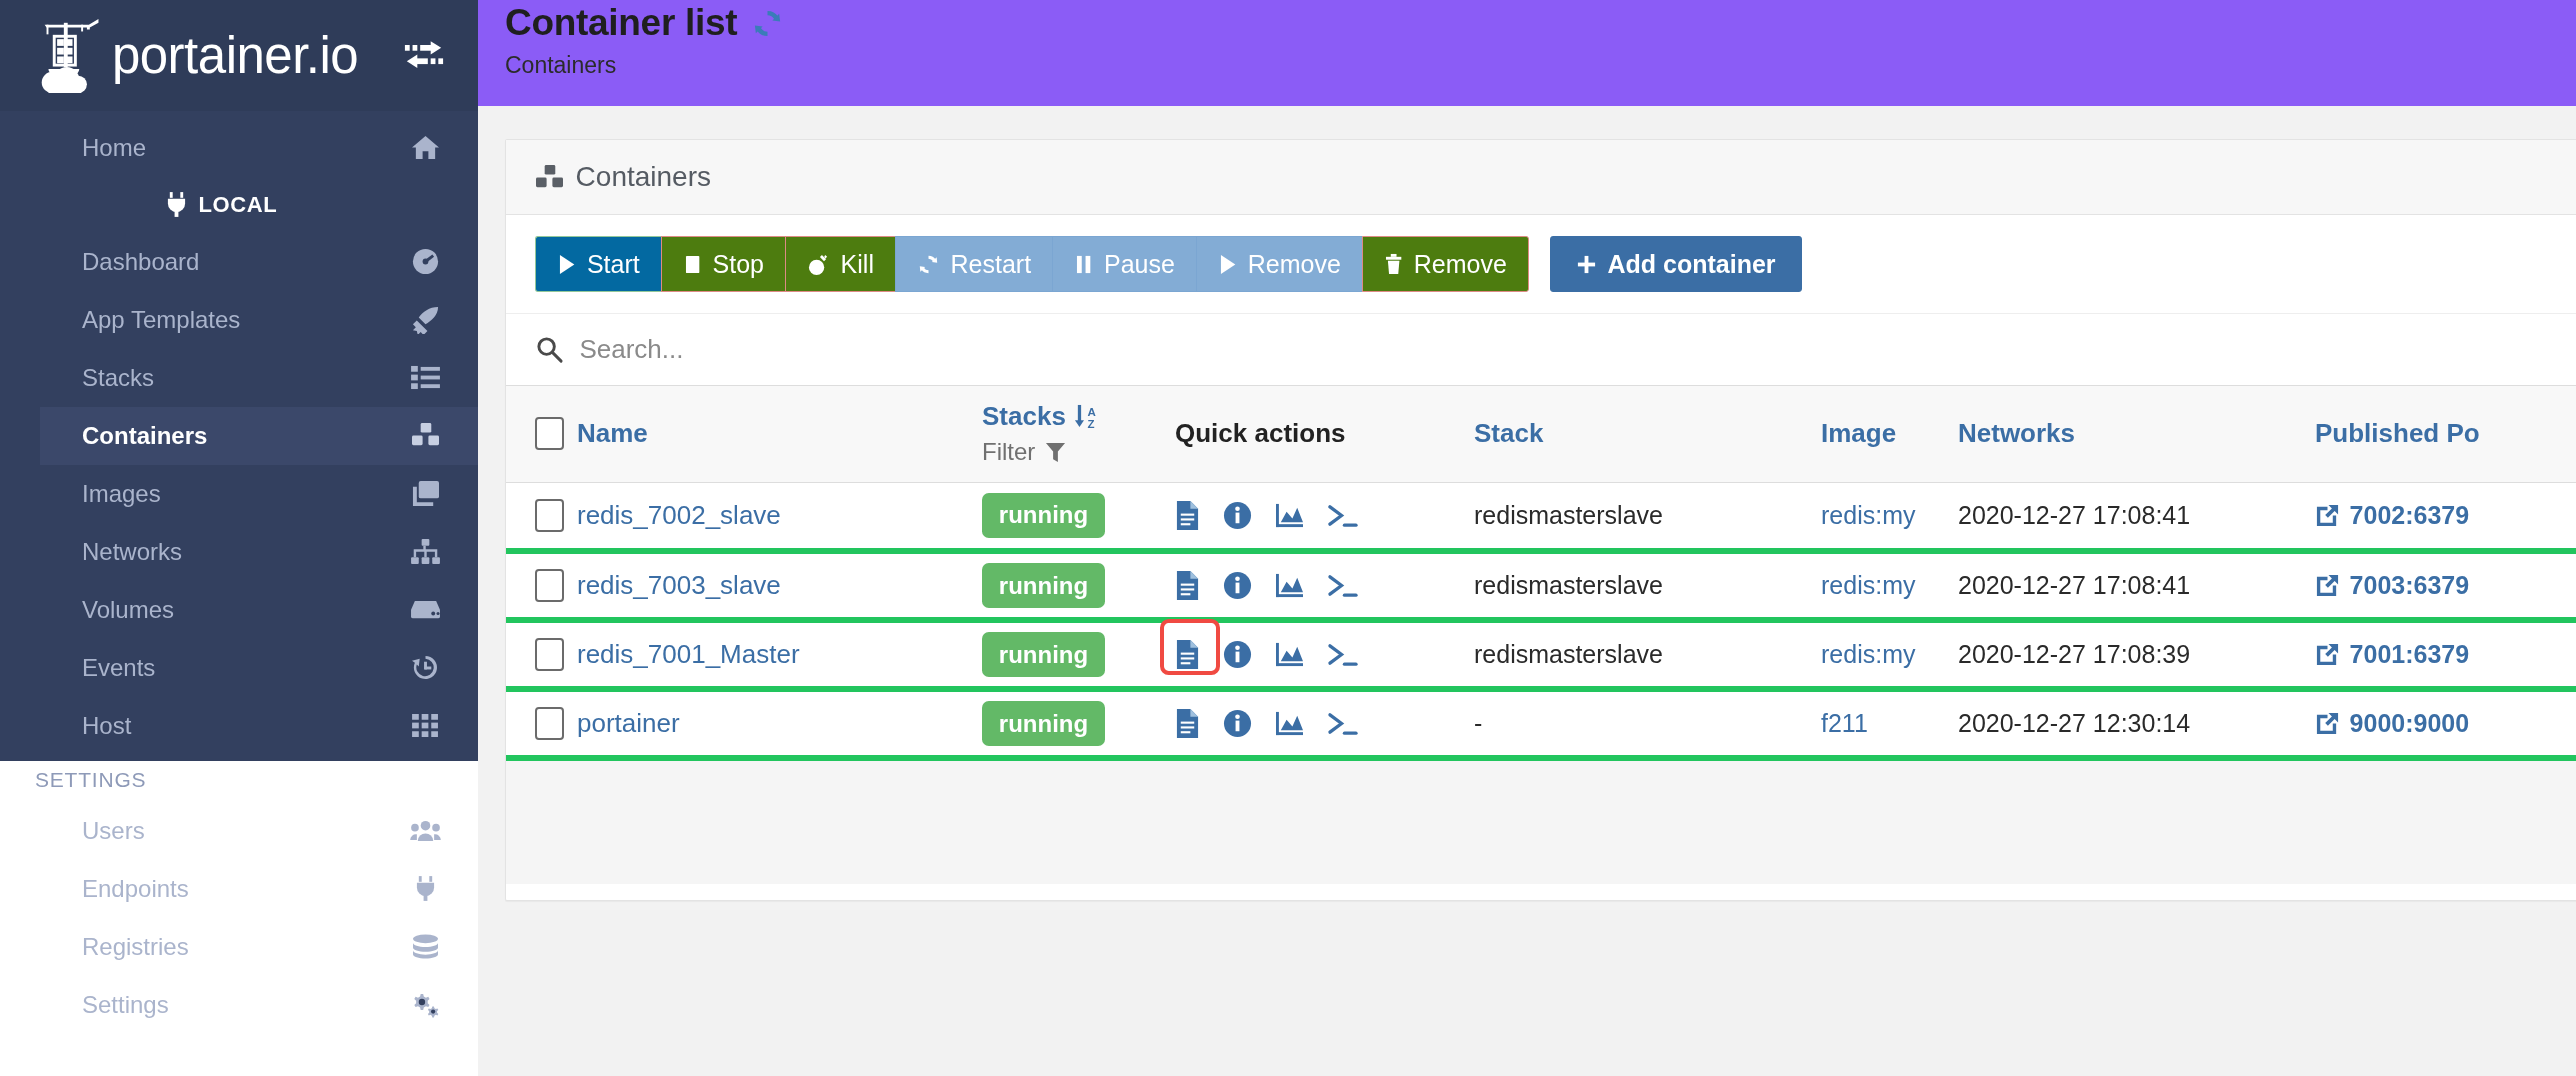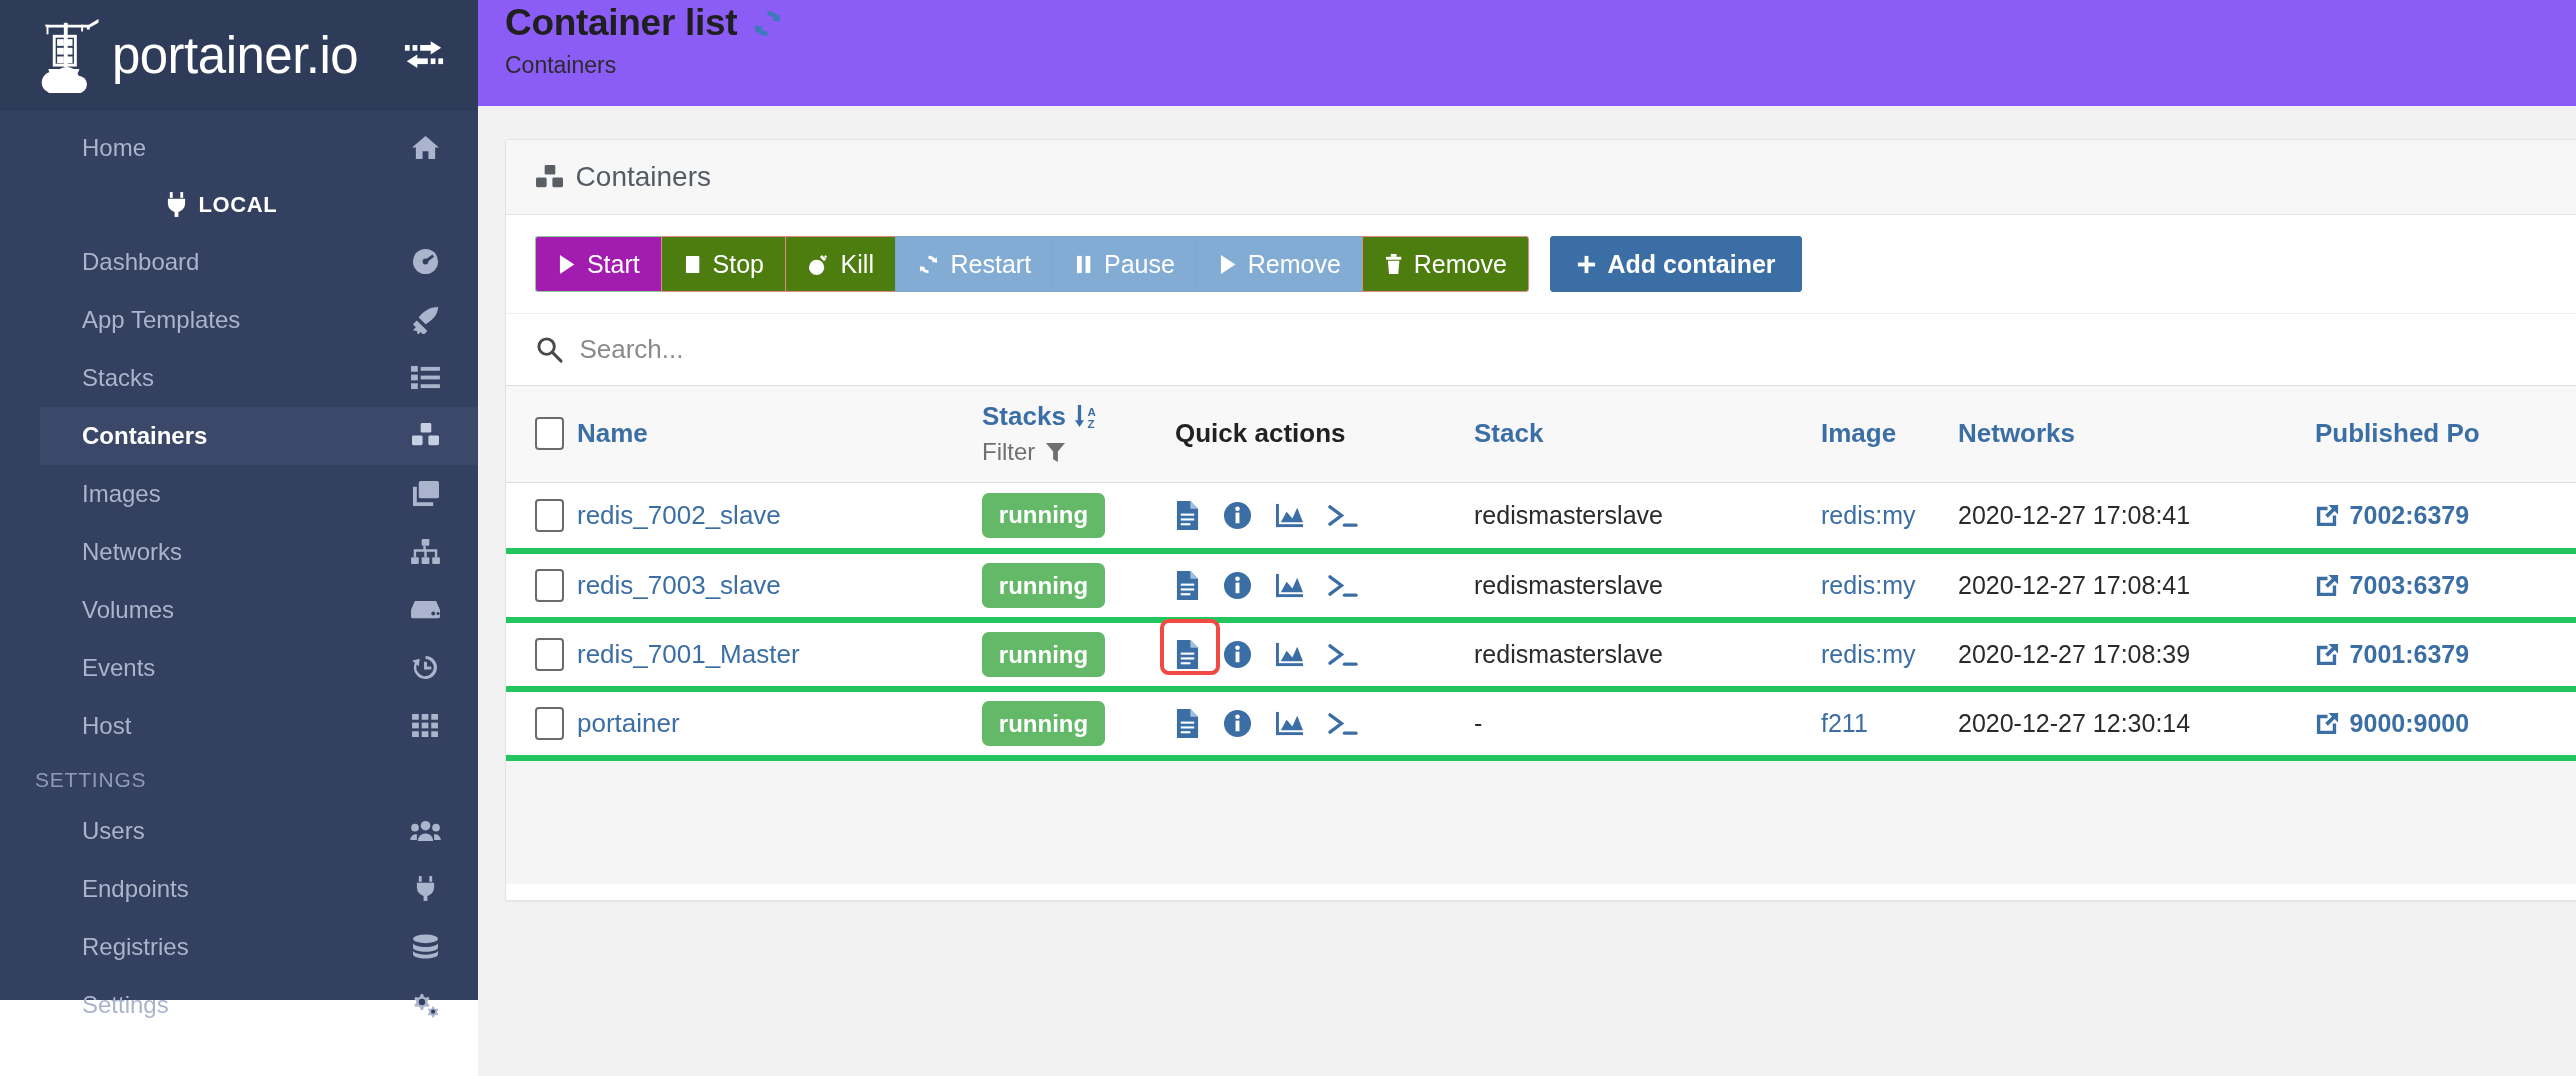--- a/index.html
+++ b/index.html
@@ -6,21 +6,21 @@
   html, body {
     width: 2576px; height: 1077px;
     font-family: "Liberation Sans", sans-serif;
     background: #ffffff;
     overflow: hidden;
   }
   #app { display: flex; width: 2576px; height: 1077px; }
 
   
   #sidebar {
-    width: 478px; flex: 0 0 478px; height: 1000px;
+    width: 478px; flex: 0 0 478px; height: 761px;
     background: #33405f;
     display: flex; flex-direction: column;
   }
   .brand-row {
     height: 111px; flex: 0 0 111px;
     display: flex; align-items: center;
     padding: 0 29px 0 35px;
     background: #2f3c59;
   }
   .logo-wrap { display: flex; align-items: center; flex: 1; }
@@ -102,21 +102,21 @@
   .btn {
     display: flex; align-items: center; justify-content: center;
     height: 56px; padding: 0 21px;
     font-size: 25px; color: #ffffff; cursor: pointer;
     border: 1px solid transparent;
     border-right-width: 0;
     white-space: nowrap;
   }
   .btn:last-child { border-right-width: 1px; }
   .btn .b-ico { margin-right: 10.6px; display: flex; align-items: center; }
-  .btn-success { background: #a21caf; border-color: #93c89a; }
+  .btn-success { background: #0369a1; border-color: #93c89a; }
   .btn-danger  { background: #4d7c0f; border-color: #de8b85; }
   .btn-info    { background: #83acd5; border-color: #7ba6d2; }
   .btn-primary {
     background: #3b6ea5; border-color: #3b6ea5;
     margin-left: 21px; border-radius: 2.9px;
     border-right-width: 1px; padding: 0 25px;
     font-weight: bold;
   }
   .btn-group .btn:first-child { border-radius: 2.9px 0 0 2.9px; }
   .btn-group .btn:last-child  { border-radius: 0 2.9px 2.9px 0; }

